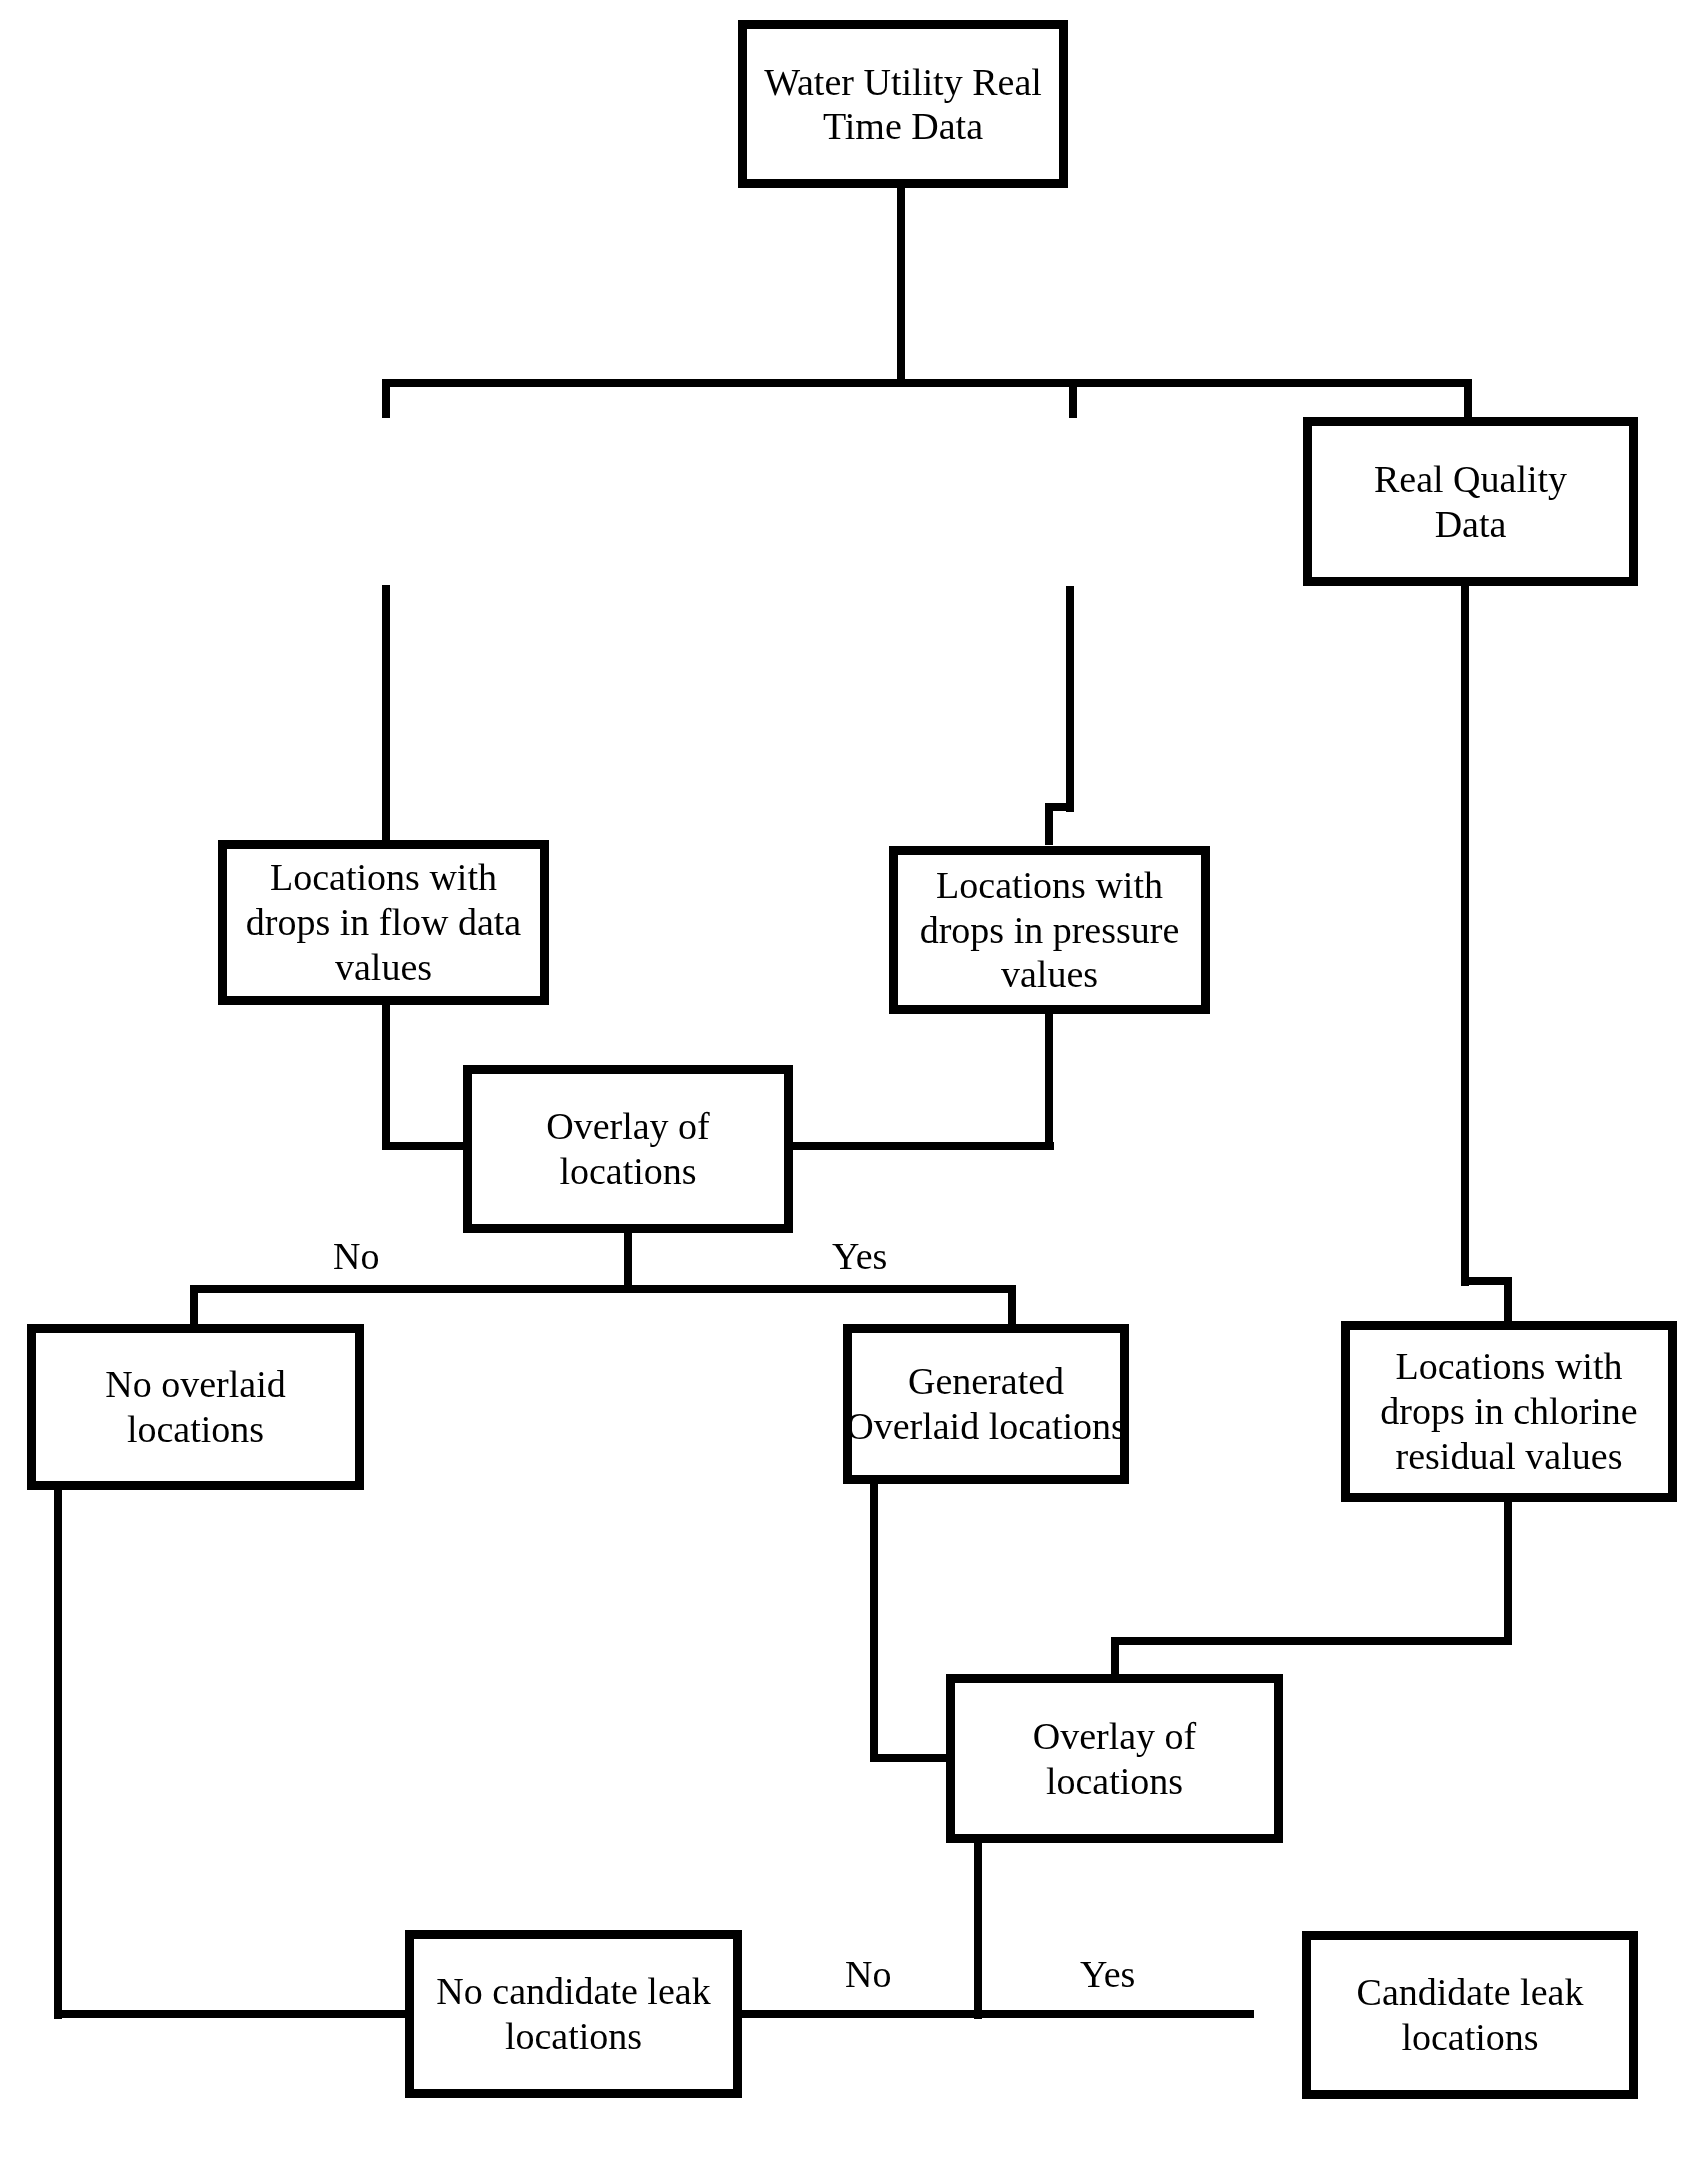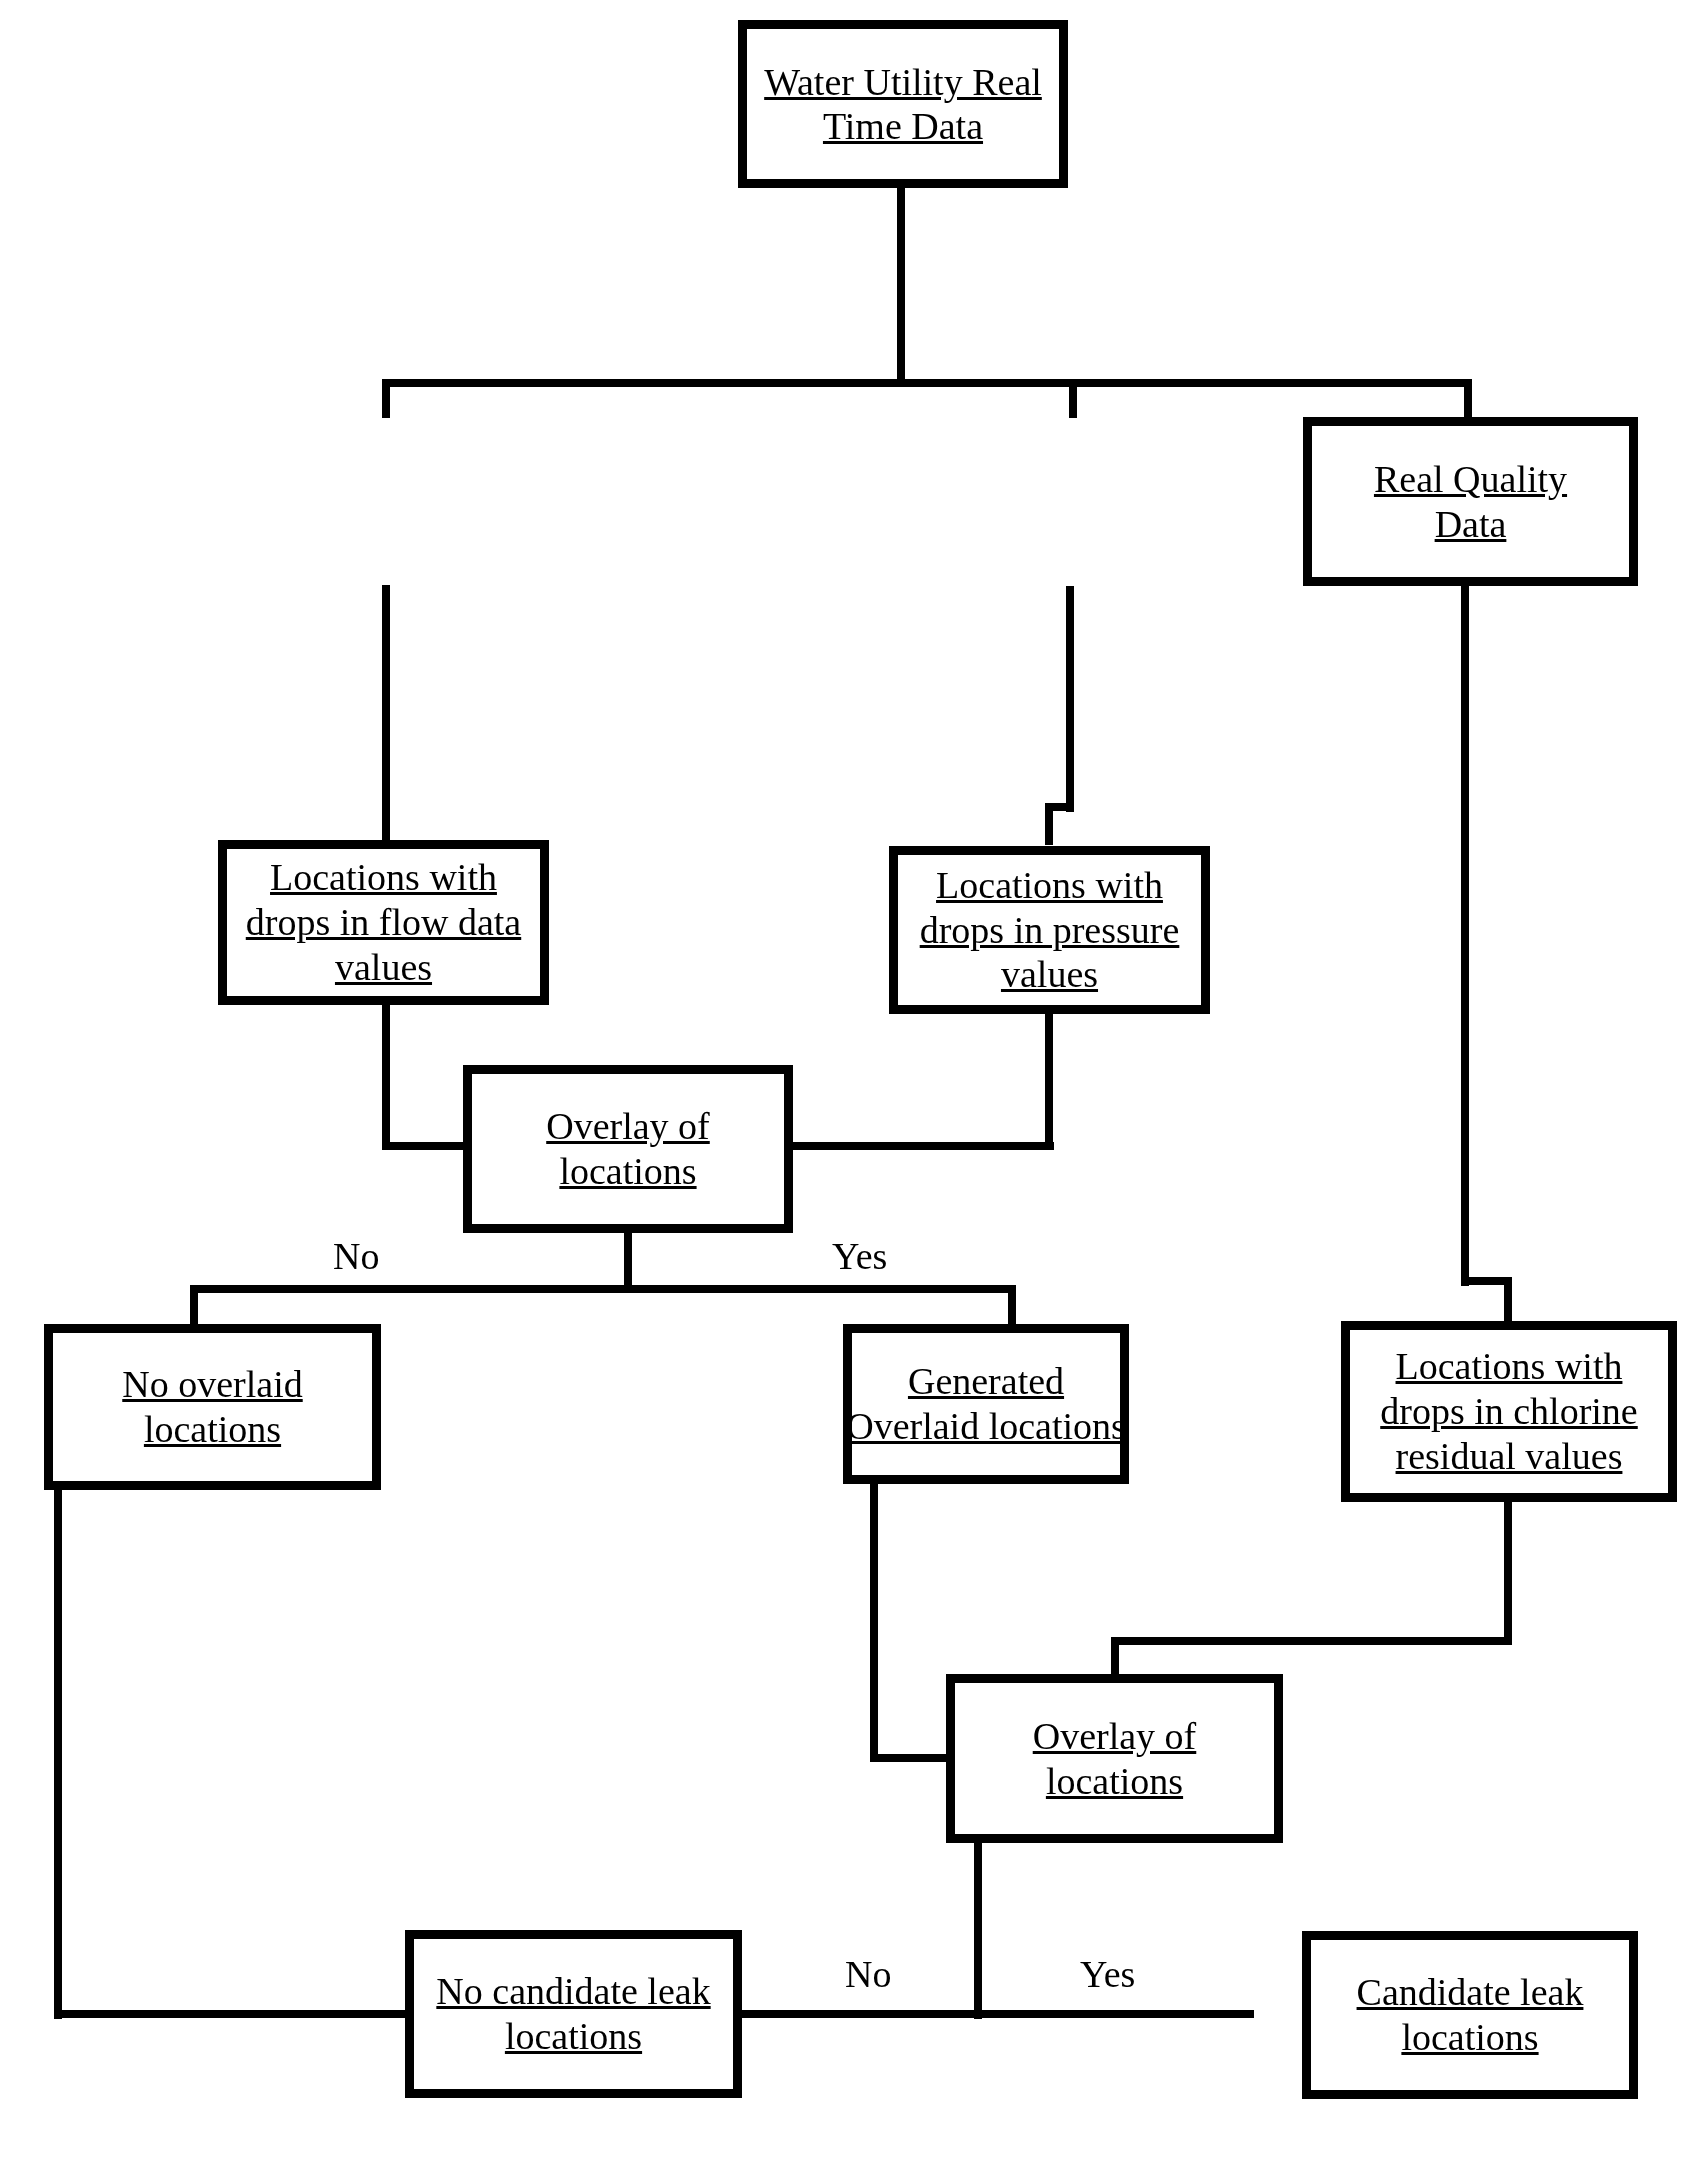--- a/index.html
+++ b/index.html
@@ -24,21 +24,20 @@
     align-items: center;
     justify-content: center;
     text-align: center;
     font-size: 38px;
     line-height: 1.18;
     z-index: 2;
   }
   .node span {
     white-space: pre;
     display: block;
-    text-decoration: underline;
   }
   .seg {
     position: absolute;
     background: #000000;
     z-index: 1;
   }
   .elabel {
     position: absolute;
     font-size: 38px;
     line-height: 1;
@@ -47,21 +46,21 @@
   }
 
   
   #n-root        { left: 738px;  top: 20.4px;   width: 330px; height: 168px; }
   #n-flow        { left: 216px;  top: 418px;  width: 332px; height: 167px; }
   #n-pressure    { left: 905px; top: 418px;  width: 332px; height: 168px; }
   #n-quality     { left: 1303px; top: 417px;  width: 335px; height: 169px; }
   #n-flowdrops   { left: 218px;  top: 840px; width: 331px; height: 165px; }
   #n-pressdrops  { left: 889px; top: 846px; width: 321px; height: 168px; }
   #n-overlay1    { left: 463px;  top: 1065px; width: 330px; height: 168px; }
-  #n-nooverlaid  { left: 27px;   top: 1324px; width: 337px; height: 166px; margin-left: 17px; }
+  #n-nooverlaid  { left: 27px;   top: 1324px; width: 337px; height: 166px; }
   #n-generated   { left: 843px; top: 1324px; width: 286px; height: 160px; }
   #n-chlorine    { left: 1341px; top: 1321px; width: 336px; height: 181px; }
   #n-overlay2    { left: 946px; top: 1674px; width: 337px; height: 169px; }
   #n-nocandidate { left: 405px;  top: 1930px; width: 337px; height: 168px; }
   #n-candidate   { left: 1254px; top: 1931px; width: 336px; height: 168px; margin-left: 48px; }
 
   
   #s1  { left: 897px; top: 188px;  width: 8.2px;   height: 199px; }
   #s2  { left: 382px;  top: 379px;  width: 1090px; height: 8.2px;  }
   #s3  { left: 382px;  top: 379px;  width: 8.2px;   height: 39px;  }

